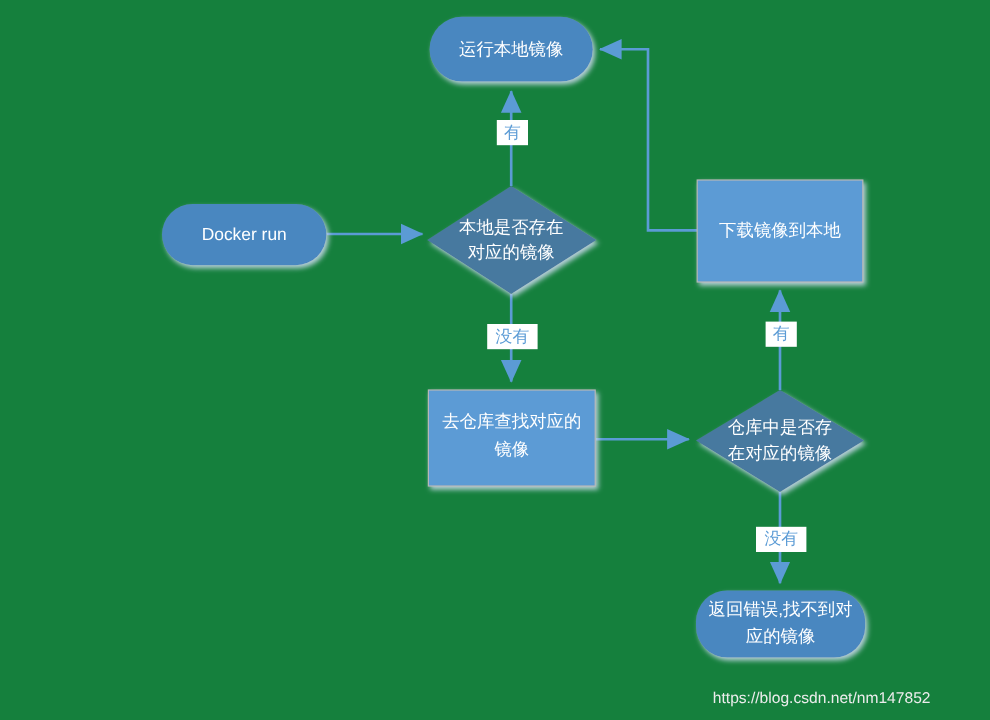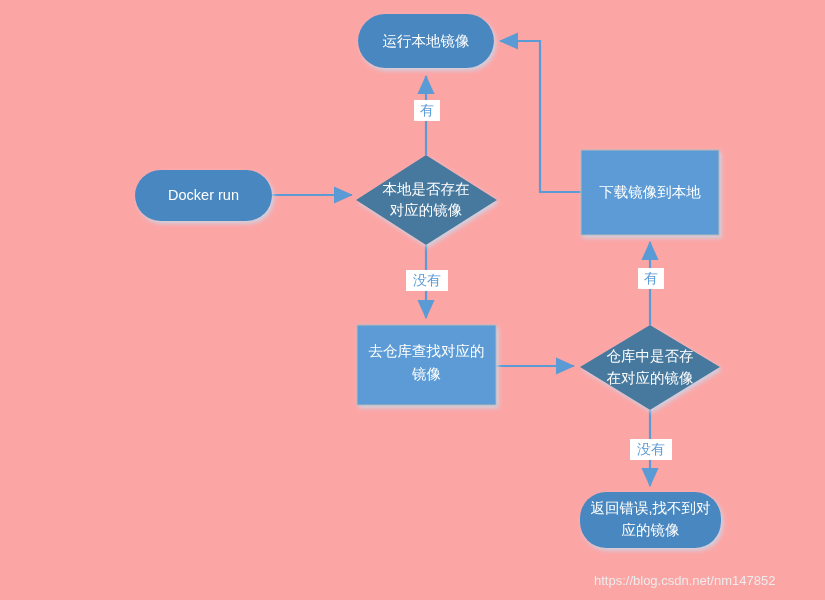--- a/index.html
+++ b/index.html
@@ -7,21 +7,21 @@
     padding: 0;
     background: #ffffff;
   }
   body {
     font-family: "Liberation Sans", "DejaVu Sans", sans-serif;
   }
   #canvas {
     position: relative;
     width: 825px;
     height: 600px;
-    background: #fca5a5;
+    background: #15803d;
     overflow: hidden;
   }
   svg#flow {
     position: absolute;
     left: 0;
     top: 0;
     width: 825px;
     height: 600px;
   }
   .node-label {

